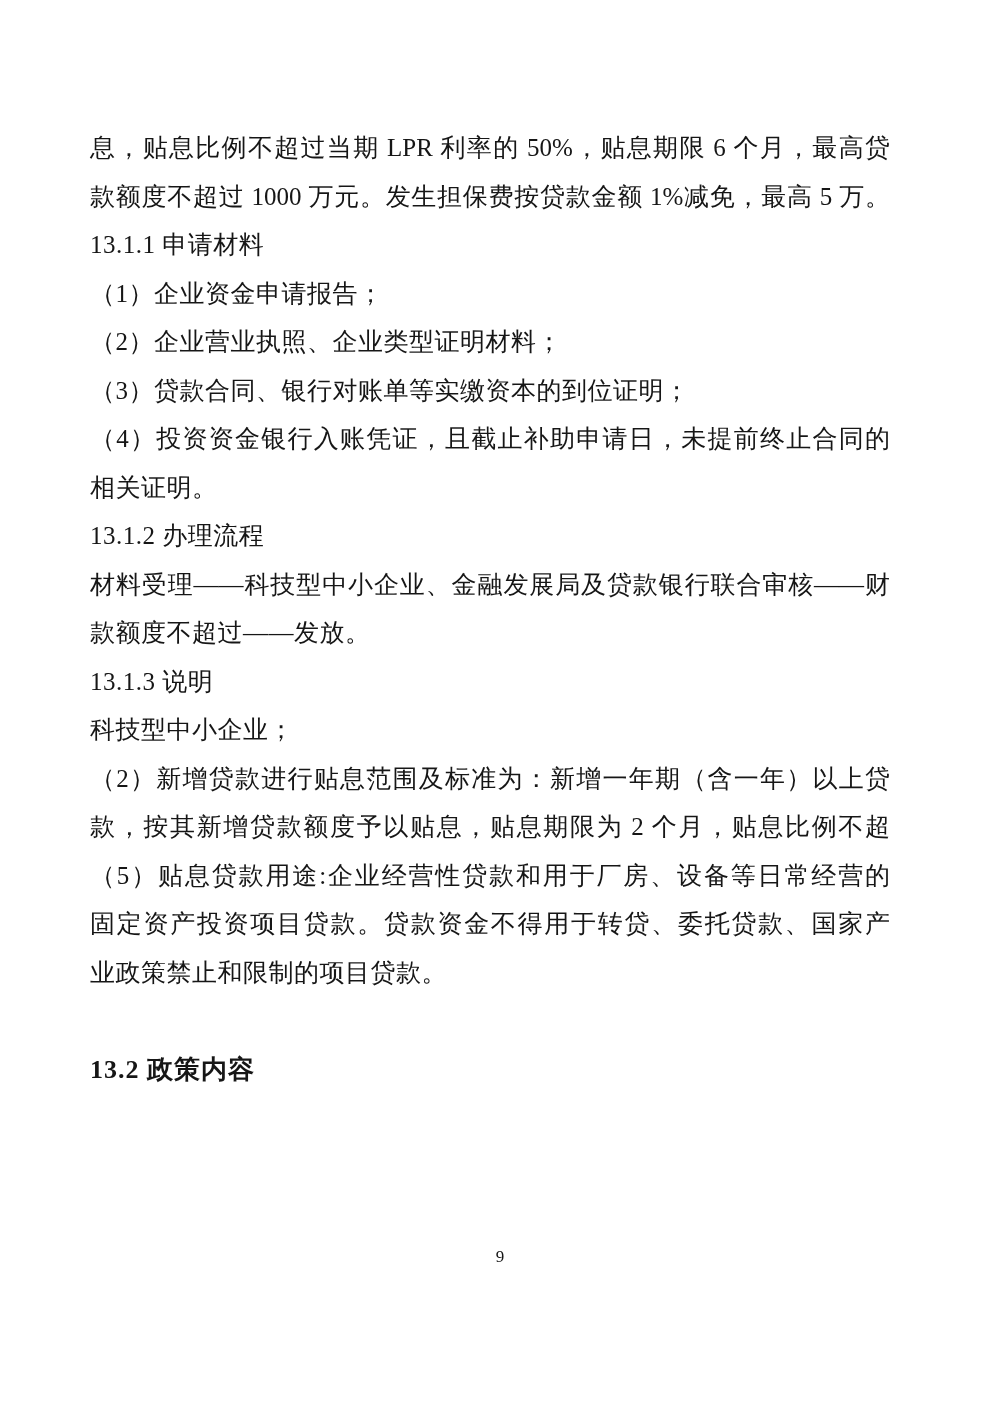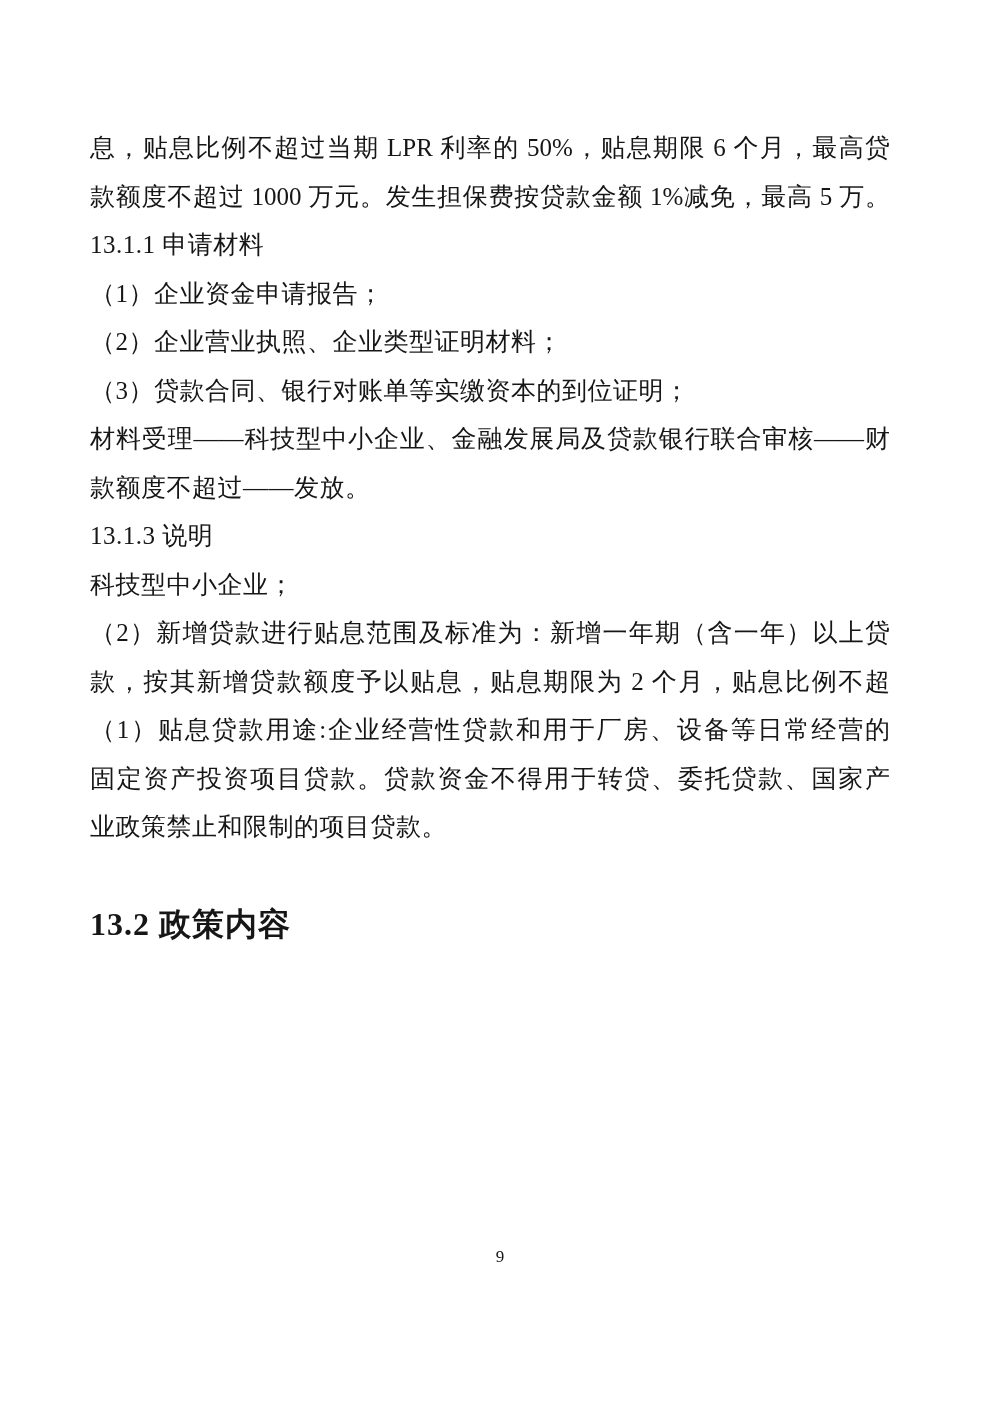--- a/index.html
+++ b/index.html
@@ -32,21 +32,21 @@
   }
   .line.fill {
     white-space: normal;
     text-align: justify;
     text-align-last: justify;
     text-justify: inter-character;
     letter-spacing: 0;
   }
   .line.heading {
     font-weight: bold;
-    font-size: 32px;
+    font-size: 26px;
     margin-top: 48.5px;
     letter-spacing: 1px;
   }
   .page-number {
     position: absolute;
     top: 1244px;
     left: 0;
     width: 100%;
     height: 26px;
     line-height: 26px;
@@ -59,26 +59,29 @@
 
 <div class="page" style="--page-bg: #ffffff; --text-color: #161616;">
   <div class="text-block">
     <div id="lines">
         <div class="line fill">息，贴息比例不超过当期 LPR 利率的 50%，贴息期限 6 个月，最高贷</div>
         <div class="line fill">款额度不超过 1000 万元。发生担保费按贷款金额 1%减免，最高 5 万。</div>
         <div class="line">13.1.1 申请材料</div>
         <div class="line">（1）企业资金申请报告；</div>
         <div class="line">（2）企业营业执照、企业类型证明材料；</div>
         <div class="line">（3）贷款合同、银行对账单等实缴资本的到位证明；</div>
+        <div class="line fill">（4）投资资金银行入账凭证，且截止补助申请日，未提前终止合同的</div>
+        <div class="line">相关证明。</div>
+        <div class="line">13.1.2 办理流程</div>
         <div class="line fill">材料受理——科技型中小企业、金融发展局及贷款银行联合审核——财</div>
         <div class="line">款额度不超过——发放。</div>
         <div class="line">13.1.3 说明</div>
         <div class="line">科技型中小企业；</div>
         <div class="line fill">（2）新增贷款进行贴息范围及标准为：新增一年期（含一年）以上贷</div>
         <div class="line fill">款，按其新增贷款额度予以贴息，贴息期限为 2 个月，贴息比例不超</div>
-        <div class="line fill">（1）贴息贷款用途:企业经营性贷款和用于厂房、设备等日常经营的</div>
+        <div class="line fill">（5）贴息贷款用途:企业经营性贷款和用于厂房、设备等日常经营的</div>
         <div class="line fill">固定资产投资项目贷款。贷款资金不得用于转贷、委托贷款、国家产</div>
         <div class="line">业政策禁止和限制的项目贷款。</div>
       </div>
     <div class="line heading">13.2 政策内容</div>
   </div>
   <div class="page-number">9</div>
 </div>
 
 </body></html>

